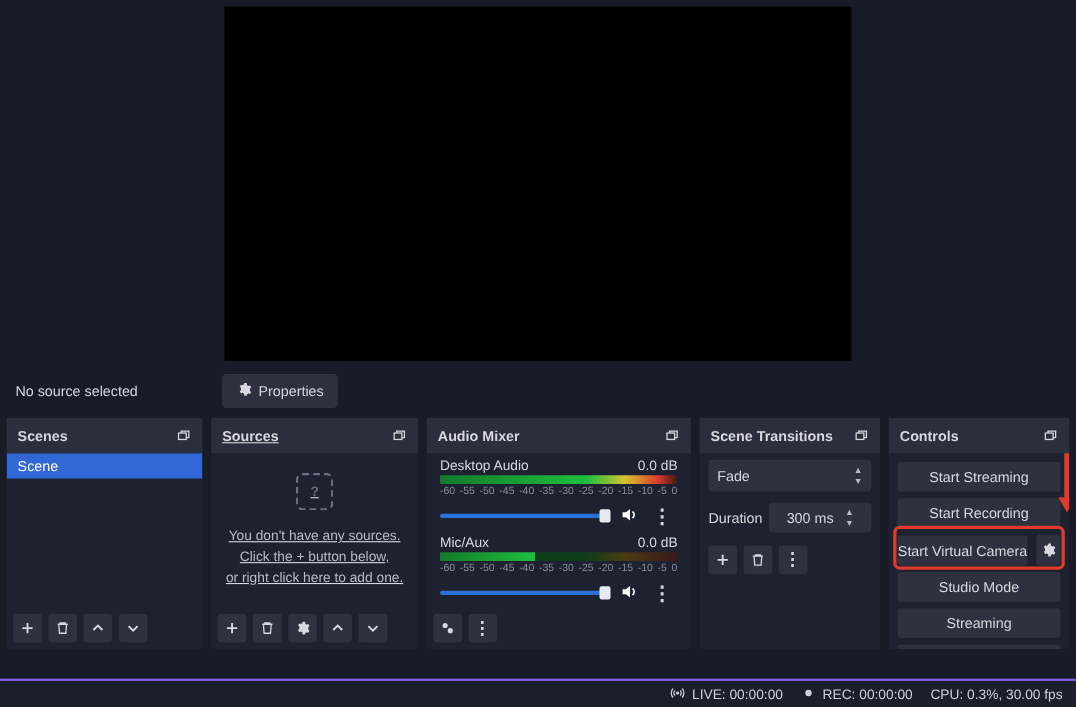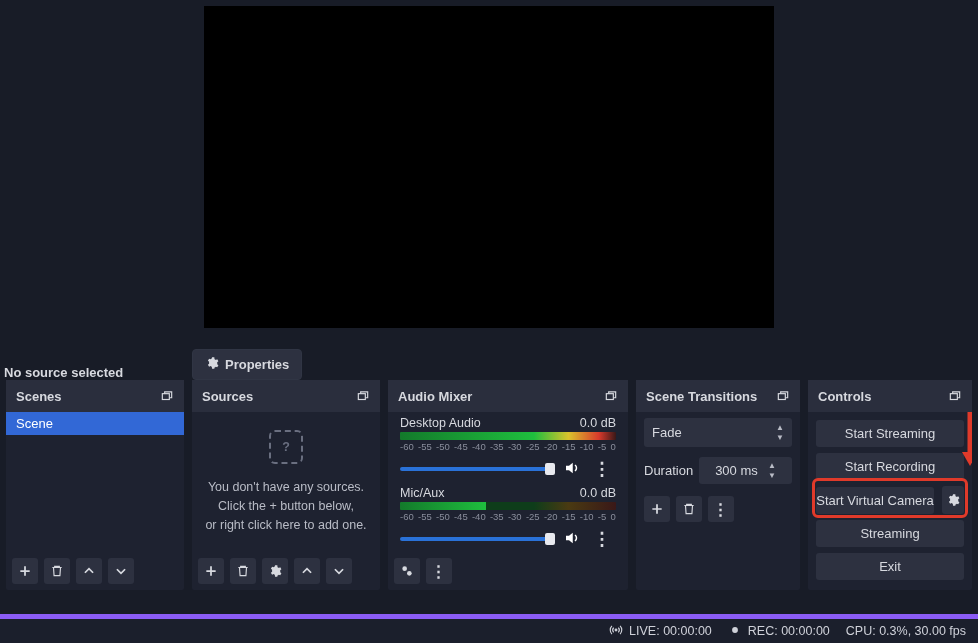--- a/index.html
+++ b/index.html
@@ -21,23 +21,22 @@
   }
   .preview {
     width: 570px;
     height: 322px;
     background: #000;
     margin-top: 4px;
   }
   .toolbar-row {
     height: 50px;
     display: flex;
-    align-items: flex-end;
-    padding: 0 4px;
-    font-weight: bold;
+    align-items: center;
+    padding: 0 14px;
   }
   .no-source {
     flex: 0 0 188px;
   }
   .btn {
     background: #2d3140;
     border: 1px solid #303544;
     border-radius: 4px;
     padding: 6px 12px;
     color: #d7d9df;
@@ -86,21 +85,21 @@
     justify-content: center;
     cursor: pointer;
     color: #d7d9df;
   }
   .scenes { flex: 0 0 178px; }
   .scene-item {
     background: #3268d6;
     color: #fff;
     padding: 4px 10px;
   }
-  .sources { flex: 0 0 188px; }
+  .sources { flex: 0 0 188px; text-decoration: underline; }
   .sources-empty {
     text-align: center;
     color: #b9bcc6;
     padding: 18px 10px 0;
     font-size: 12.5px;
     line-height: 1.5;
   }
   .q-icon {
     margin: 0 auto 14px;
     width: 30px; height: 30px;
@@ -223,21 +222,21 @@
     left: 0; right: 0;
     height: 24px;
     background: #1b1f2c;
     display:flex;
     align-items:center;
     justify-content:flex-end;
     gap: 16px;
     padding: 0 12px;
     font-size: 12.5px;
     color:#cfd1d9;
-    border-top: 5px solid #8b5cf6;
+    border-top: 2px solid #8b5cf6;
   }
   .status-seg { display:flex; align-items:center; gap:6px; }
   .status-seg svg { width: 14px; height:14px; }
 </style>
 </head>
 <body>
 
 <div class="preview-area">
   <div class="preview"></div>
 </div>
@@ -493,20 +492,21 @@
       <div class="ctrl-btn first">Start Streaming</div>
       <div class="ctrl-btn">Start Recording</div>
       <div class="ctrl-row">
         <div class="ctrl-btn">Start Virtual Camera</div>
         <div class="gear-small">
             <svg width="14" height="14" viewBox="0 0 24 24" fill="#d7d9df">
               <path d="M12 8a4 4 0 100 8 4 4 0 000-8zm9 4c0-.4 0-.9-.1-1.3l2.1-1.6-2-3.4-2.5 1a8 8 0 00-2.2-1.3L16 2h-4l-.3 2.4a8 8 0 00-2.2 1.3l-2.5-1-2 3.4 2.1 1.6A7.9 7.9 0 007 12c0 .4 0 .9.1 1.3L5 14.9l2 3.4 2.5-1a8 8 0 002.2 1.3L12 22h4l.3-2.4a8 8 0 002.2-1.3l2.5 1 2-3.4-2.1-1.6c.1-.4.1-.9.1-1.3z"></path>
             </svg>
           </div>
       </div>
+      <div class="ctrl-btn">Studio Mode</div>
       <div class="ctrl-btn">Streaming</div>
       <div class="ctrl-btn">Exit</div>
       <div class="record-highlight"></div>
     </div>
   </div>
 </div>
 
 <div class="statusbar">
   <div class="status-seg">
     <span><svg viewBox="0 0 24 24" fill="none" stroke="#cfd1d9" stroke-width="2">

